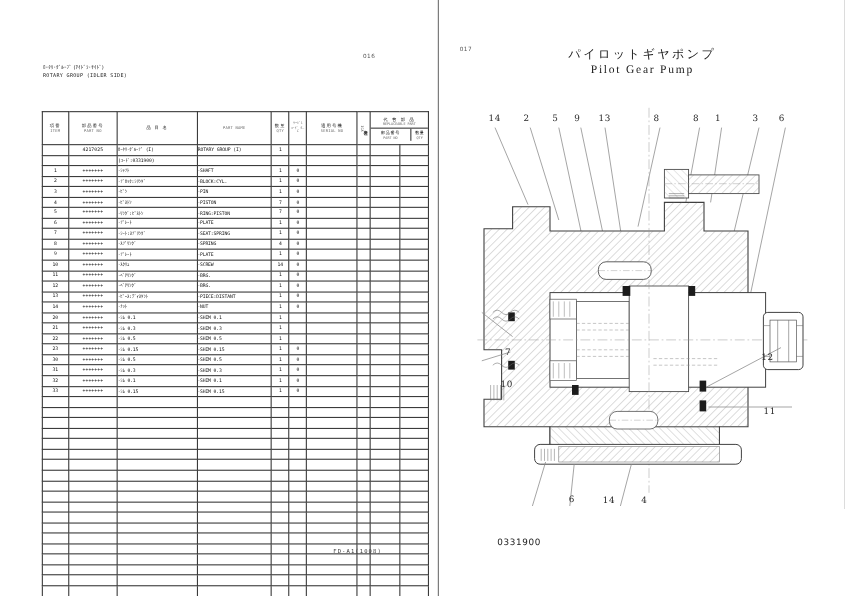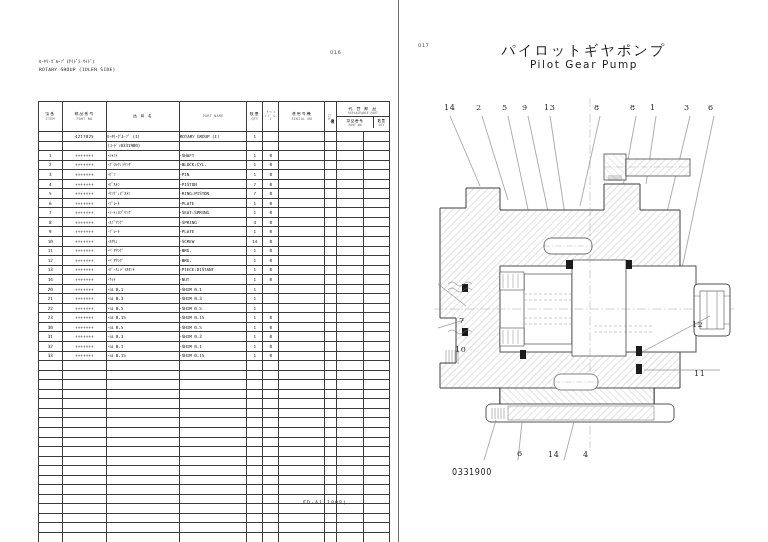--- a/index.html
+++ b/index.html
@@ -50,24 +50,24 @@
   td.desc{padding-left:5px;letter-spacing:-.1px;}
   td.name{padding-left:5px;letter-spacing:-.1px;}
   td.qty,td.sc,td.rqty{text-align:center;}
   td.blank{}
 
   .footcode{position:absolute;left:303px;top:499px;font-size:5px;color:#3a3a3a;
             font-family:"DejaVu Sans Mono","Liberation Mono",monospace;letter-spacing:1px;}
 
   
   .titleJP{position:absolute;left:404px;top:42px;width:360px;text-align:center;
-           font-size:14px;color:#1a1a1a;letter-spacing:2.2px;}
+           font-size:11px;color:#1a1a1a;letter-spacing:2.2px;}
   .titleEN{position:absolute;left:404px;top:58px;width:360px;text-align:center;
-           font-size:10.5px;color:#1a1a1a;letter-spacing:1.6px;}
-  .drawnum{position:absolute;left:452px;top:468px;font-size:8px;color:#1a1a1a;
+           font-size:10.5px;color:#1a1a1a;letter-spacing:1.6px;font-family:Liberation Serif, serif;}
+  .drawnum{position:absolute;left:452px;top:488px;font-size:8px;color:#1a1a1a;
            letter-spacing:.6px;}
 
   .callout{position:absolute;font-size:8px;color:#2a2a2a;letter-spacing:.6px;
            font-family:"DejaVu Serif","Liberation Serif",serif;}
 
   #drawing{position:absolute;left:404px;top:88px;width:360px;height:400px;}
 
   
   .watermark{position:absolute;left:253px;top:258px;font-size:22px;font-weight:bold;
              color:#d6a321;letter-spacing:-.4px;

